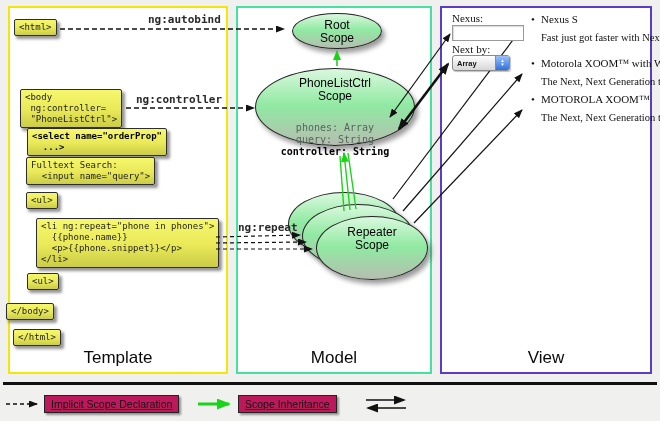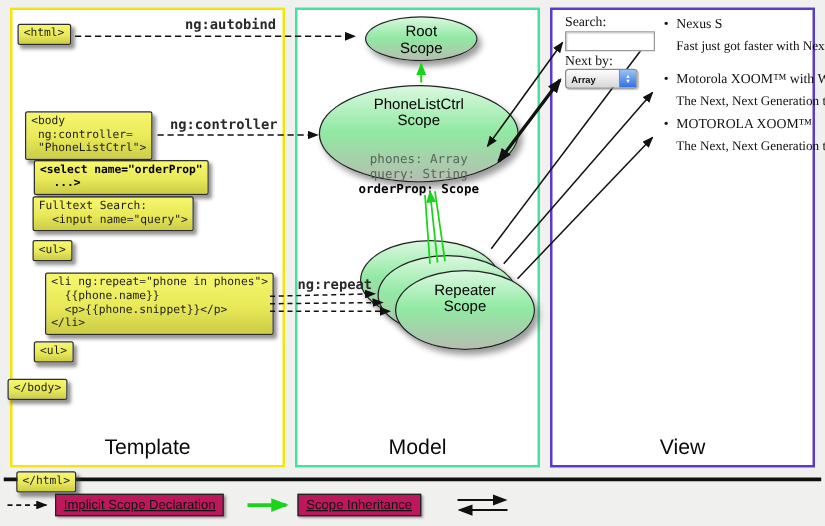--- a/index.html
+++ b/index.html
@@ -121,47 +121,47 @@
   ...&gt;</div>
   <div class="code-box" style="left:26px;top:157px;">Fulltext Search:
   &lt;input name="query"&gt;</div>
   <div class="code-box" style="left:26px;top:192px;">&lt;ul&gt;</div>
   <div class="code-box" style="left:36px;top:218px;">&lt;li ng:repeat="phone in phones"&gt;
   {{phone.name}}
   &lt;p&gt;{{phone.snippet}}&lt;/p&gt;
 &lt;/li&gt;</div>
   <div class="code-box" style="left:27px;top:273px;">&lt;ul&gt;</div>
   <div class="code-box" style="left:6px;top:303px;">&lt;/body&gt;</div>
-  <div class="code-box" style="left:13px;top:329px;margin-top:48px;">&lt;/html&gt;</div>
+  <div class="code-box" style="left:13px;top:329px;">&lt;/html&gt;</div>
 
   <div class="ng-label" style="left:148px;top:13px;">ng:autobind</div>
   <div class="ng-label" style="left:136px;top:93px;">ng:controller</div>
   <div class="ng-label" style="left:238px;top:221px;">ng:repeat</div>
 
   <div class="ellipse" style="left:292px;top:13px;width:90px;height:36px;">
     <div class="scope-title" style="padding-top:5px;">Root
 Scope</div>
   </div>
 
   <div class="ellipse" style="left:255px;top:68px;width:160px;height:78px;">
     <div class="scope-title" style="padding-top:8px;">PhoneListCtrl
 Scope</div>
     <div class="scope-props" style="margin-top:19px;">phones: Array
 query: String</div>
-    <div class="scope-prop-bold">orderProp: Scope</div>
+    <div class="scope-prop-bold">controller: String</div>
   </div>
 
   <div class="ellipse" style="left:288px;top:192px;width:112px;height:64px;"></div>
   <div class="ellipse" style="left:302px;top:204px;width:112px;height:64px;"></div>
   <div class="ellipse" style="left:316px;top:216px;width:112px;height:64px;">
     <div class="scope-title" style="padding-top:9px;">Repeater
 Scope</div>
   </div>
 
-  <div class="serif" id="search-label">Search:</div>
+  <div class="serif" id="search-label">Nexus:</div>
   <input id="search-input" type="text" value="" style="">
   <div class="serif" id="sort-label">Next by:</div>
   <div id="sort-select">
     <span class="val">Array</span>
     <span class="stepper">
         <span>▲</span>
         <span>▼</span>
       </span>
   </div>
 

